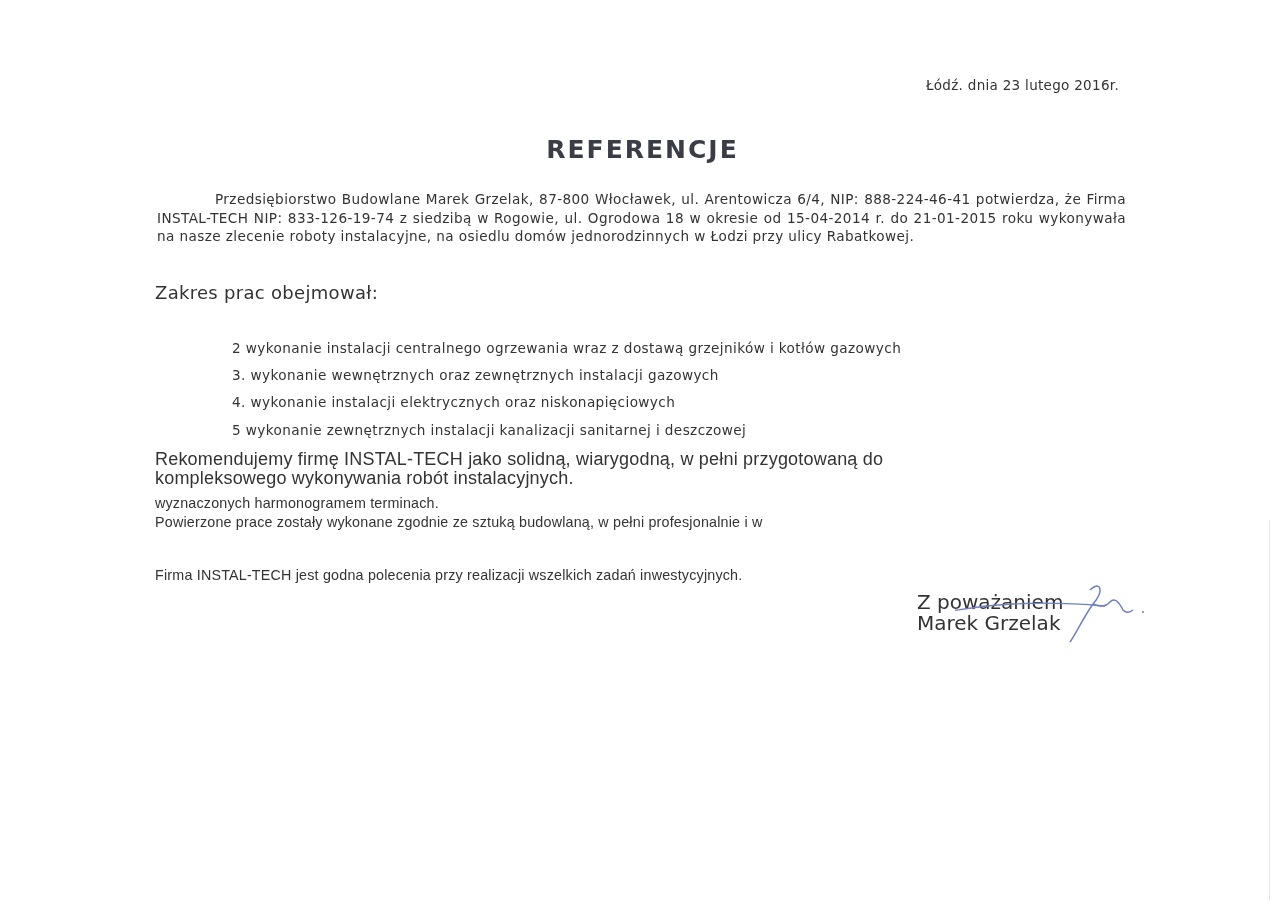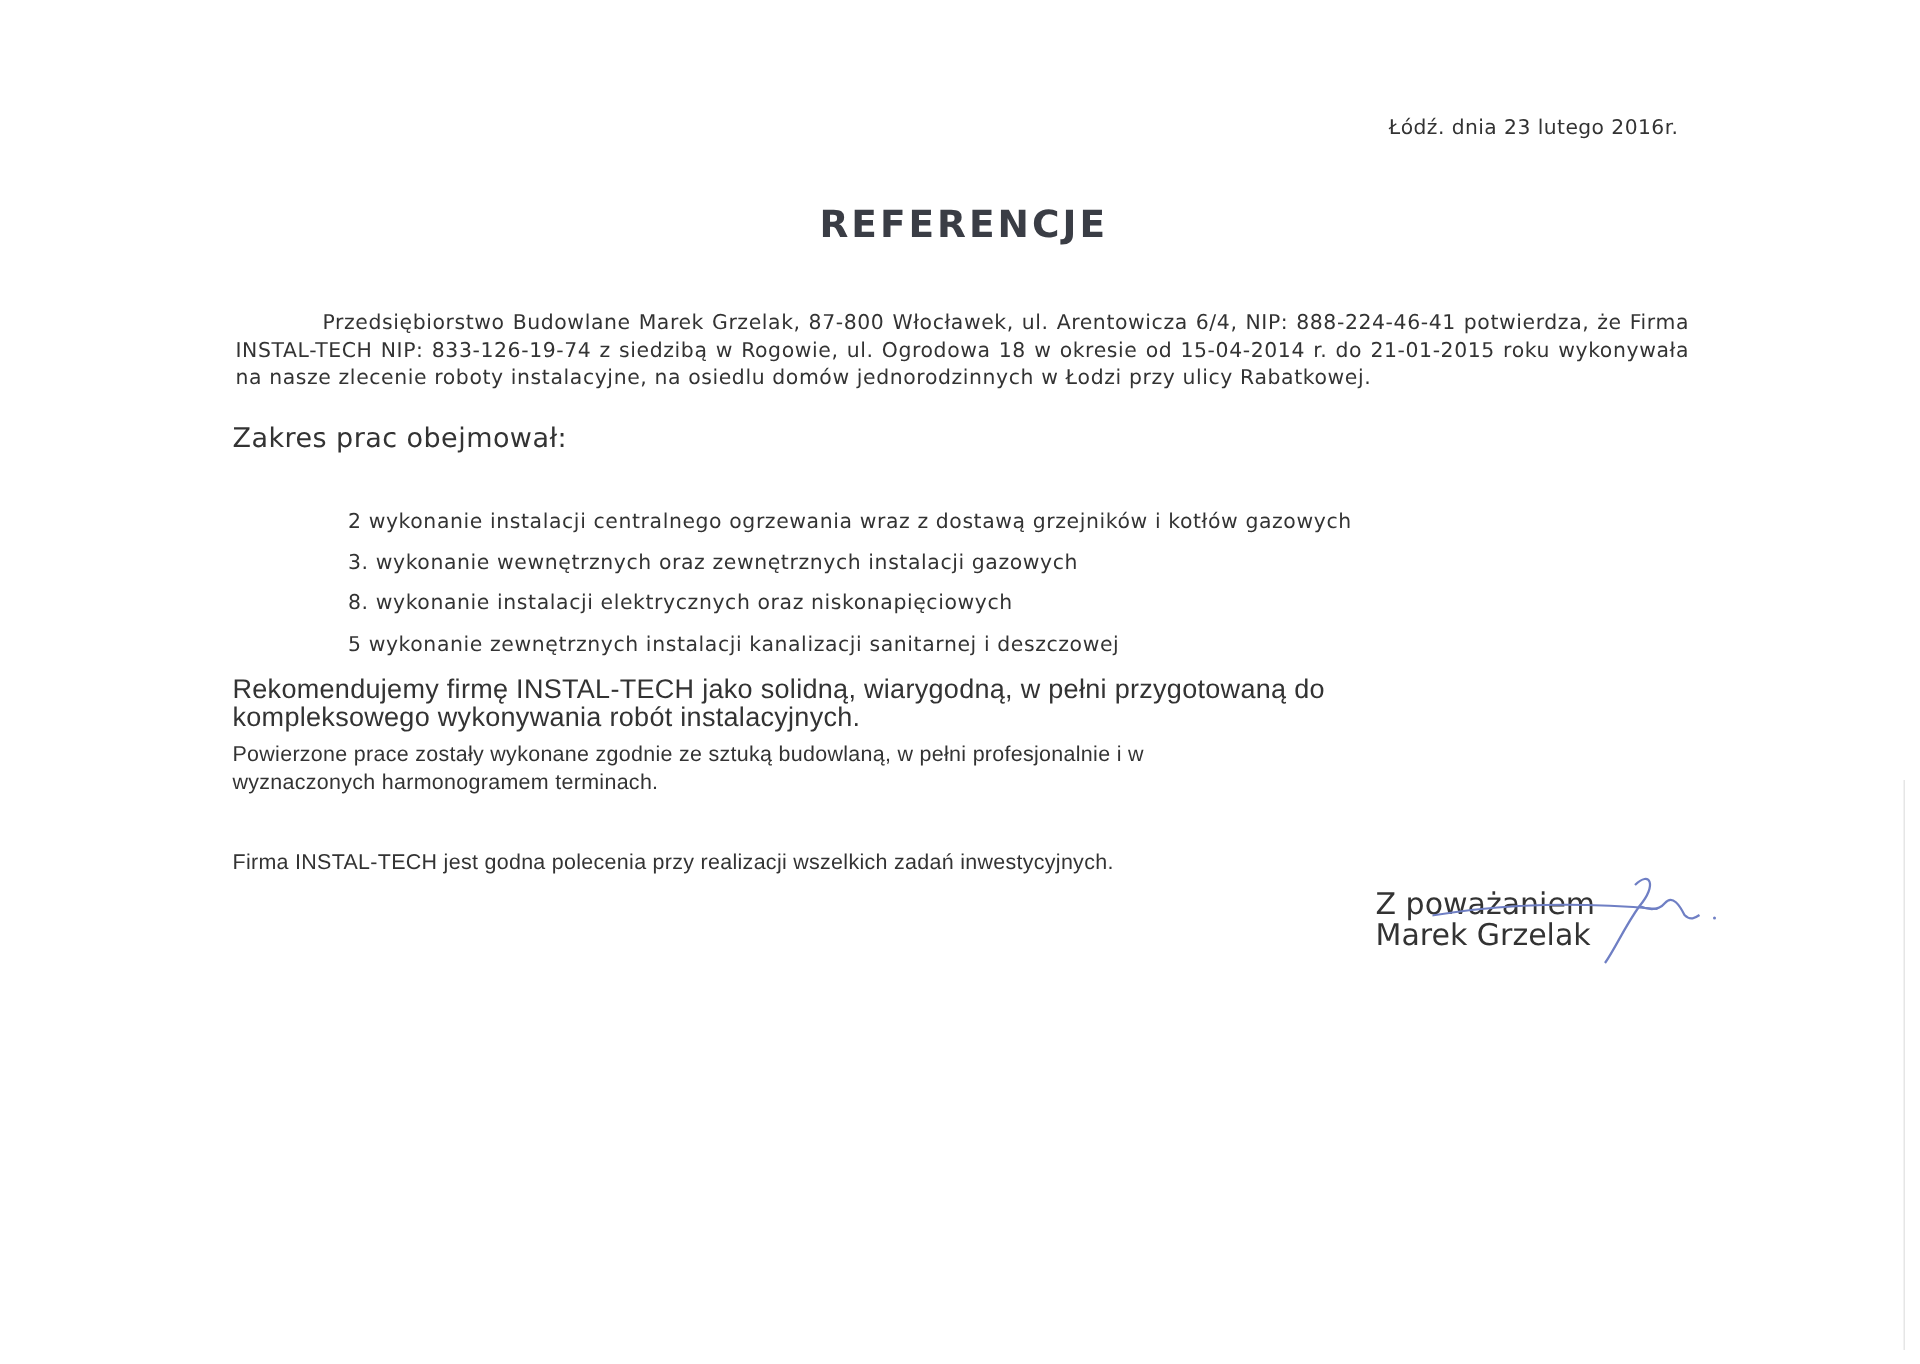--- a/index.html
+++ b/index.html
@@ -8,21 +8,21 @@
       font-family: "DejaVu Sans", sans-serif; color: #2a2a2a;
     }
     .page { position: absolute; left: 0; top: 0; width: 1280px; height: 909px; }
     .date { position: absolute; right: 161px; top: 77px; font-size: 13.5px; letter-spacing: 0.3px; color: #333; }
     .title {
       position: absolute; left: 0; width: 1285px; top: 135px; text-align: center;
       font-family: "DejaVu Sans", sans-serif; font-weight: bold; font-size: 25px; letter-spacing: 2px;
       color: #3a3d45;
     }
     .intro {
-      position: absolute; left: 157px; top: 206px; width: 969px;
+      position: absolute; left: 157px; top: 190px; width: 969px;
       font-size: 13.6px; line-height: 18.5px; text-align: justify; letter-spacing: 0.4px; color: #333;
     }
     .intro .indent { display: inline-block; width: 58px; }
     .p { position: absolute; left: 155px; font-size: 18px; line-height: 18.5px; letter-spacing: 0.3px; color: #333; }
     .scope { top: 284px; }
     .item { position: absolute; left: 232px; font-size: 13.6px; letter-spacing: 0.4px; color: #333; }
     .rek { top: 450px; font-family: "Liberation Sans", sans-serif; font-size: 18px; letter-spacing: 0.2px; }
     .pow { top: 494px; font-family: "Liberation Sans", sans-serif; font-size: 14.3px; letter-spacing: 0.2px; }
     .firma { top: 538px; font-family: "Liberation Sans", sans-serif; font-size: 14.3px; letter-spacing: 0.2px; margin-top: 28px; }
     .closing { position: absolute; left: 917px; top: 592px; font-size: 20px; line-height: 21px; color: #333; }
@@ -34,30 +34,30 @@
 
 <div class="page">
   <div class="date">Łódź. dnia 23 lutego 2016r.</div>
   <div class="title">REFERENCJE</div>
 
   <div class="intro"><span class="indent"></span><span>Przedsiębiorstwo Budowlane Marek Grzelak, 87-800 Włocławek, ul. Arentowicza 6/4,          NIP: 888-224-46-41   potwierdza, że Firma INSTAL-TECH NIP: 833-126-19-74 z siedzibą w Rogowie, ul. Ogrodowa 18 w okresie od 15-04-2014 r. do 21-01-2015 roku wykonywała na nasze zlecenie roboty instalacyjne, na osiedlu domów jednorodzinnych w Łodzi przy ulicy Rabatkowej.</span></div>
 
   <div class="p scope">Zakres prac obejmował:</div>
   <div class="item" style="top:340px">2 wykonanie instalacji centralnego ogrzewania wraz z dostawą  grzejników i kotłów gazowych</div>
   <div class="item" style="top:367px">3. wykonanie wewnętrznych oraz zewnętrznych instalacji gazowych</div>
-  <div class="item" style="top:394px">8. wykonanie instalacji elektrycznych oraz niskonapięciowych</div>
+  <div class="item" style="top:394px">4. wykonanie instalacji elektrycznych oraz niskonapięciowych</div>
   <div class="item" style="top:422px">5 wykonanie zewnętrznych instalacji  kanalizacji sanitarnej i deszczowej</div>
 
   <div class="p rek">
     <div>Rekomendujemy firmę INSTAL-TECH  jako solidną, wiarygodną, w pełni przygotowaną do</div>
     <div>kompleksowego wykonywania robót instalacyjnych.</div>
   </div>
   <div class="p pow">
+    <div>wyznaczonych harmonogramem terminach.</div>
     <div>Powierzone prace zostały wykonane zgodnie ze sztuką budowlaną, w pełni profesjonalnie i  w</div>
-    <div>wyznaczonych harmonogramem terminach.</div>
   </div>
   <div class="p firma">Firma  INSTAL-TECH jest  godna polecenia przy realizacji wszelkich zadań inwestycyjnych.</div>
 
   <div class="closing">
     <div>Z poważaniem</div>
     <div>Marek Grzelak</div>
   </div>
 
   <svg class="sig" viewBox="0 0 200 70">
     <path d="M-20 32 C 30 22, 80 18, 150 24" stroke="#6f7fc4" stroke-width="1.3" fill="none"></path>

